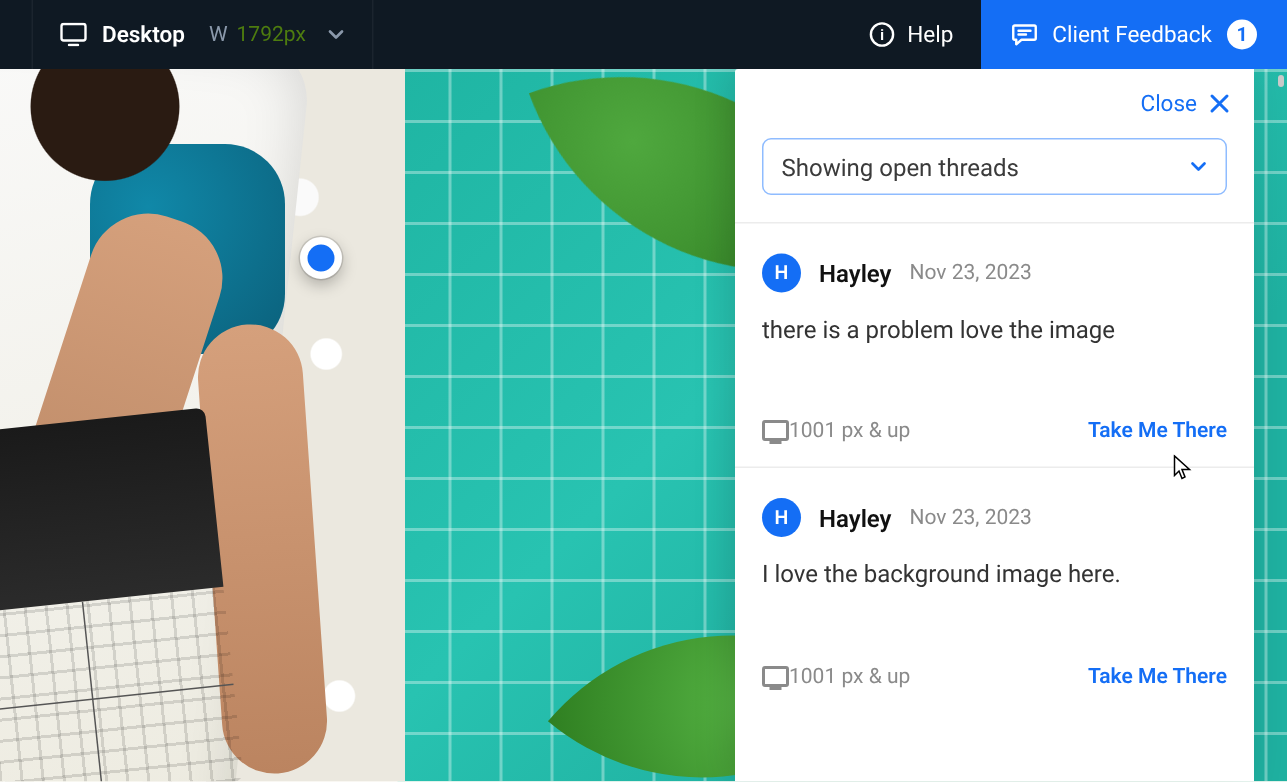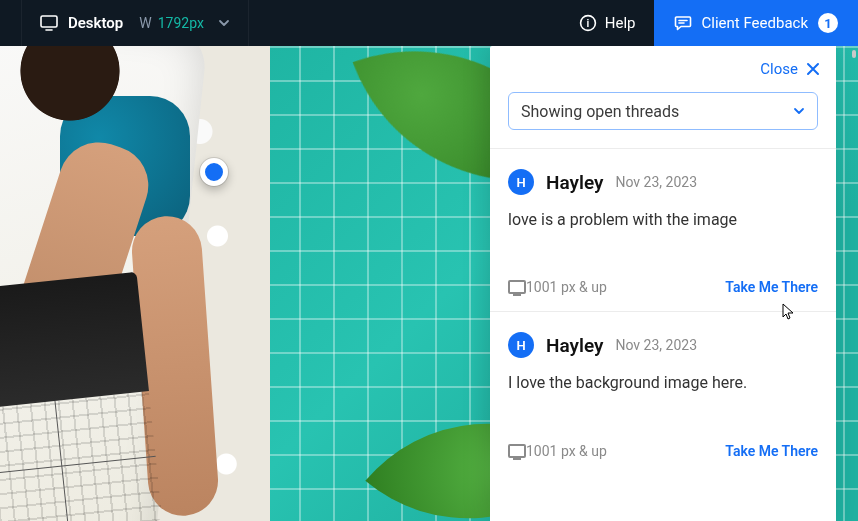--- a/index.html
+++ b/index.html
@@ -65,21 +65,21 @@
   .panel { position: absolute; top: 46px; right: 22px; width: 346px; bottom: 0; background: #fff; box-shadow: -4px 0 24px rgba(0,0,0,0.15); z-index: 10; display: flex; flex-direction: column; overflow: hidden; border-top-left-radius: 2px; }
   .panel-scrollbar { position:absolute; top:50px; right:2px; width:4px; height:8px; background:#c9c9c9; border-radius:2px; z-index:11; }
   .panel .close { display: flex; justify-content: flex-end; align-items: center; gap: 8px; padding: 14px 16px 10px; color: #146ef5; font-size: 15px; cursor: pointer; }
   .panel .close svg { width: 14px; height: 14px; }
   .filter { margin: 4px 18px 18px; border: 1px solid #8fbcff; border-radius: 6px; height: 38px; display: flex; align-items: center; padding: 0 12px; cursor: pointer; justify-content: space-between; color: #3b3b3b; font-size: 16px; }
   .filter .chev { color: #146ef5; }
 
   .thread { border-top: 1px solid #ececec; padding: 20px 18px 16px; }
   .thread .head { display: flex; align-items: center; gap: 12px; margin-bottom: 14px; }
   .avatar { width: 26px; height: 26px; border-radius: 50%; background: #146ef5; color: #fff; display: inline-flex; align-items: center; justify-content: center; font-size: 13px; font-weight: 600; }
-  .author { font-weight: 600; font-size: 19px; color: #111; }
+  .author { font-weight: 600; font-size: 16px; color: #111; }
   .date { color: #8a8a8a; font-size: 14px; }
   .body { font-size: 16px; color: #333; line-height: 1.4; }
   .thread .footer { display: flex; align-items: center; justify-content: space-between; margin-top: 48px; }
   .bp-tag { display: flex; align-items: center; gap: 0; color: #8a8a8a; font-size: 14px; }
   .bp-tag .screen-icon { width: 18px; height: 14px; border: 2px solid #8a8a8a; border-radius: 2px; position: relative; }
   .bp-tag .screen-icon::after { content:""; position:absolute; bottom:-4px; left:50%; width:8px; height:2px; background:#8a8a8a; transform:translateX(-50%); }
   .take { color: #146ef5; font-weight: 600; font-size: 14px; cursor: pointer; }
   .cursor { position:absolute; right: 62px; top: 303px; z-index: 30; }
   .cursor svg { width:14px; height:18px; }
 
@@ -92,21 +92,21 @@
 
   <div class="topbar">
     <div class="slim"></div>
     <div class="bp-selector">
       <svg width="18" height="16" viewBox="0 0 18 16" fill="none">
           <rect x="1" y="1" width="16" height="11" rx="1.5" stroke="#fff" stroke-width="1.6"></rect>
           <path d="M6 15h6" stroke="#fff" stroke-width="1.6" stroke-linecap="round"></path>
         </svg>
       <span class="name">Desktop</span>
       <span class="w-label">W</span>
-      <span class="w-label" style="margin-left:-4px;color:#14b8a6">1792px</span>
+      <span class="w-label" style="margin-left:-4px;color:#4d7c0f">1792px</span>
       <svg class="chev chev-down" viewBox="0 0 12 12">
           <path d="M2 4l4 4 4-4" stroke="#8a98aa" stroke-width="1.8" fill="none" stroke-linecap="round" stroke-linejoin="round"></path>
         </svg>
     </div>
     <div class="spacer"></div>
     <div class="help">
       <svg width="18" height="18" viewBox="0 0 18 18">
           <circle cx="9" cy="9" r="7.4" stroke="#fff" stroke-width="1.6" fill="none"></circle>
           <text x="9" y="12.5" text-anchor="middle" font-size="10" fill="#fff" font-family="Arial" font-weight="700">i</text>
         </svg>
@@ -155,21 +155,21 @@
           <path d="M2 4l4 4 4-4" stroke="#146ef5" stroke-width="1.8" fill="none" stroke-linecap="round" stroke-linejoin="round"></path>
         </svg>
     </div>
 
     <div class="thread">
       <div class="head">
         <span class="avatar">H</span>
         <span class="author">Hayley</span>
         <span class="date">Nov 23, 2023</span>
       </div>
-      <div class="body">love is a problem with the image</div>
+      <div class="body">there is a problem love the image</div>
       <div class="footer">
         <span class="bp-tag">
           <span class="screen-icon"></span>
           <span>1001 px &amp; up</span>
         </span>
         <span class="take">Take Me There</span>
       </div>
     </div>
 
     <div class="thread">

